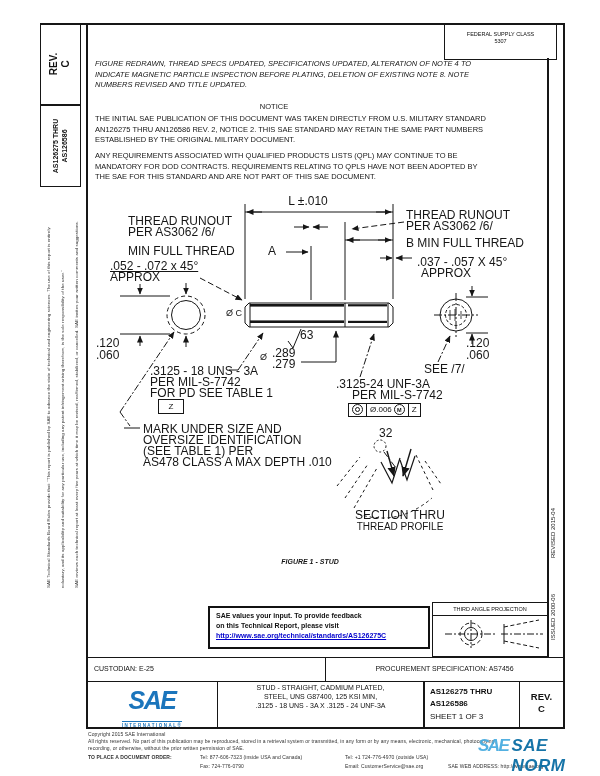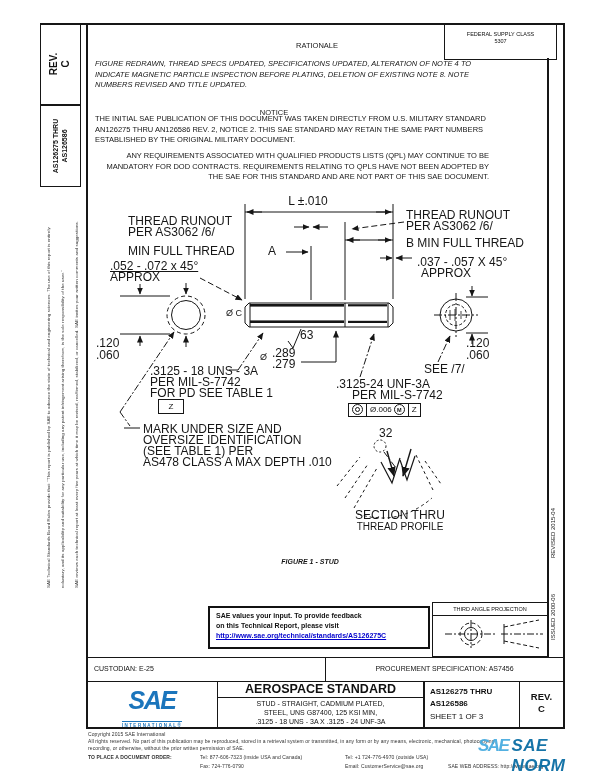--- a/index.html
+++ b/index.html
@@ -60,25 +60,24 @@
   <div class="rot tiny" style="left:74px;top:588px;">SAE reviews each technical report at least every five years at which time it may be revised, reaffirmed, stabilized, or cancelled. SAE invites your written comments and suggestions.</div>
 
   <div class="rot" style="left:550px;top:640px;font-size:6px;color:#161616;">ISSUED 2000-06</div>
   <div class="rot" style="left:550px;top:558px;font-size:6px;color:#161616;">REVISED 2015-04</div>
 
   <div class="bx" style="left:444px;top:23px;width:113px;height:37px;text-align:center;padding-top:7px;">
     <div class="t55">FEDERAL SUPPLY CLASS</div>
     <div class="t55">5307</div>
   </div>
 
-  <div class="lbl t75 c" style="left:86px;top:41px;width:462px;">RATIONALE</div>
   <div class="para" style="left:95px;top:59px;font-style:italic;">FIGURE REDRAWN, THREAD SPECS UPDATED, SPECIFICATIONS UPDATED, ALTERATION OF NOTE 4 TO INDICATE MAGNETIC PARTICLE INSPECTION BEFORE PLATING, DELETION OF EXISTING NOTE 8. NOTE NUMBERS REVISED AND TITLE UPDATED.</div>
-  <div class="lbl t75 c" style="left:86px;top:108px;width:376px;">NOTICE</div>
+  <div class="lbl t75 c" style="left:86px;top:102px;width:376px;">NOTICE</div>
   <div class="para" style="left:95px;top:114px;">THE INITIAL SAE PUBLICATION OF THIS DOCUMENT WAS TAKEN DIRECTLY FROM U.S. MILITARY STANDARD AN126275 THRU AN126586 REV. 2, NOTICE 2. THIS SAE STANDARD MAY RETAIN THE SAME PART NUMBERS ESTABLISHED BY THE ORIGINAL MILITARY DOCUMENT.</div>
-  <div class="para" style="left:95px;top:151px;text-align:right;">ANY REQUIREMENTS ASSOCIATED WITH QUALIFIED PRODUCTS LISTS (QPL) MAY CONTINUE TO BE MANDATORY FOR DOD CONTRACTS. REQUIREMENTS RELATING TO QPLS HAVE NOT BEEN ADOPTED BY THE SAE FOR THIS STANDARD AND ARE NOT PART OF THIS SAE DOCUMENT.</div>
+  <div class="para" style="left:95px;top:151px;">ANY REQUIREMENTS ASSOCIATED WITH QUALIFIED PRODUCTS LISTS (QPL) MAY CONTINUE TO BE MANDATORY FOR DOD CONTRACTS. REQUIREMENTS RELATING TO QPLS HAVE NOT BEEN ADOPTED BY THE SAE FOR THIS STANDARD AND ARE NOT PART OF THIS SAE DOCUMENT.</div>
 
   <svg class="abs" style="left:86px;top:190px;" width="462" height="415" viewBox="86 190 462 415">
     <defs>
       <marker id="ar" markerWidth="8" markerHeight="8" refX="6.5" refY="3" orient="auto">
         <path d="M0,0 L7,3 L0,6 Z" fill="#161616"></path>
       </marker>
     </defs>
     <g stroke="#161616" stroke-width="1" fill="none">
 
       <polygon points="249,303 389,303 393,307 393,323 389,327 249,327 245,323 245,307" fill="#fff"></polygon>
@@ -245,21 +244,20 @@
   </div>
   <div class="bx" style="left:324.5px;top:657px;width:240px;height:25px;">
     <div class="t7 c" style="padding-top:6px;">PROCUREMENT SPECIFICATION: AS7456</div>
   </div>
 
   <div class="bx" style="left:86px;top:680.5px;width:132px;height:48px;text-align:center;">
     <div class="sae-logo" style="font-size:25px;line-height:26px;margin-top:5px;">SAE</div>
     <div style="font-size:4.5px;letter-spacing:1.5px;color:#1B75BC;font-weight:bold;border-top:1px solid #1B75BC;display:inline-block;padding-top:1px;">INTERNATIONAL®</div>
   </div>
   <div class="bx" style="left:216.5px;top:680.5px;width:208px;height:48px;">
-    <div class="c b" style="font-size:12.5px;line-height:15px;border-bottom:1.2px solid #161616;">AEROSPACE STANDARD</div>
     <div class="t7 c" style="margin-top:1px;">STUD - STRAIGHT, CADMIUM PLATED,</div>
     <div class="t7 c">STEEL, UNS G87400, 125 KSI MIN,</div>
     <div class="t7 c">.3125 - 18 UNS - 3A X .3125 - 24 UNF-3A</div>
   </div>
   <div class="bx" style="left:423px;top:680.5px;width:97px;height:48px;padding:4px 0 0 6px;">
     <div class="b" style="font-size:8px;line-height:12.5px;">AS126275 THRU</div>
     <div class="b" style="font-size:8px;line-height:12.5px;">AS126586</div>
     <div style="font-size:8px;line-height:12.5px;">SHEET 1 OF 3</div>
   </div>
   <div class="bx" style="left:518.5px;top:680.5px;width:46px;height:48px;text-align:center;padding-top:9px;">

